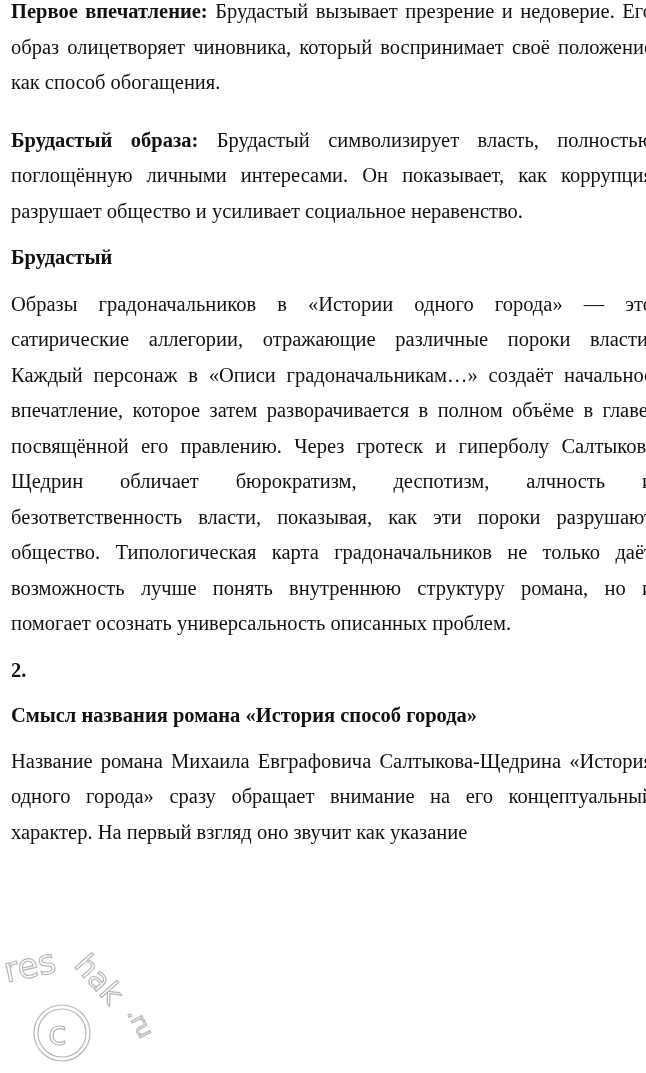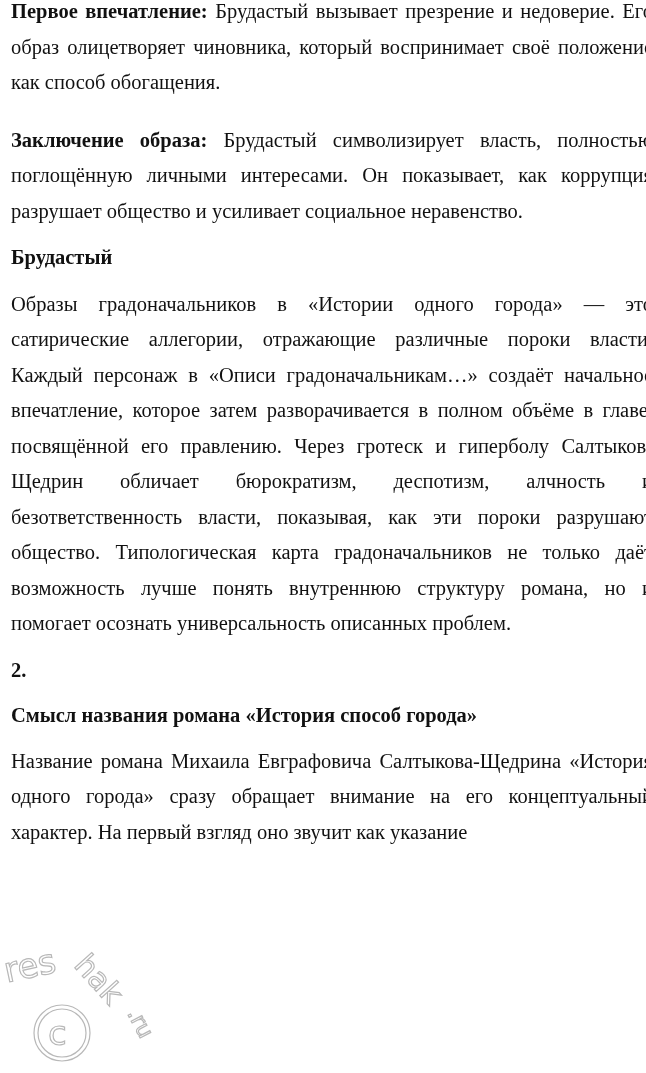--- a/index.html
+++ b/index.html
@@ -27,21 +27,21 @@
 <div class="page">
 
   <p class="p" style="margin-top:-6px;">
     <span class="b">Первое впечатление:</span><span> Брудастый вызывает презрение и недоверие. Его образ олицетворяет чиновника, который воспринимает своё положение как способ обогащения.</span>
   </p>
   <div class="gap"></div>
 
   <div class="gap"></div>
 
   <p class="p">
-    <span class="b">Заключение образа:</span><span> Брудастый символизирует власть, полностью поглощённую личными интересами. Он показывает, как коррупция разрушает общество и усиливает социальное неравенство.</span>
+    <span class="b">Брудастый образа:</span><span> Брудастый символизирует власть, полностью поглощённую личными интересами. Он показывает, как коррупция разрушает общество и усиливает социальное неравенство.</span>
   </p>
   <div class="gap"></div>
 
   <p class="p b">Брудастый</p>
   <div class="gap"></div>
   <p class="p">Образы градоначальников в «Истории одного города» — это сатирические аллегории, отражающие различные пороки власти. Каждый персонаж в «Описи градоначальникам…» создаёт начальное впечатление, которое затем разворачивается в полном объёме в главе, посвящённой его правлению. Через гротеск и гиперболу Салтыков-Щедрин обличает бюрократизм, деспотизм, алчность и безответственность власти, показывая, как эти пороки разрушают общество. Типологическая карта градоначальников не только даёт возможность лучше понять внутреннюю структуру романа, но и помогает осознать универсальность описанных проблем.</p>
   <div class="gap"></div>
 
   <p class="p b">2.</p>
   <div class="gap-lg"></div>

